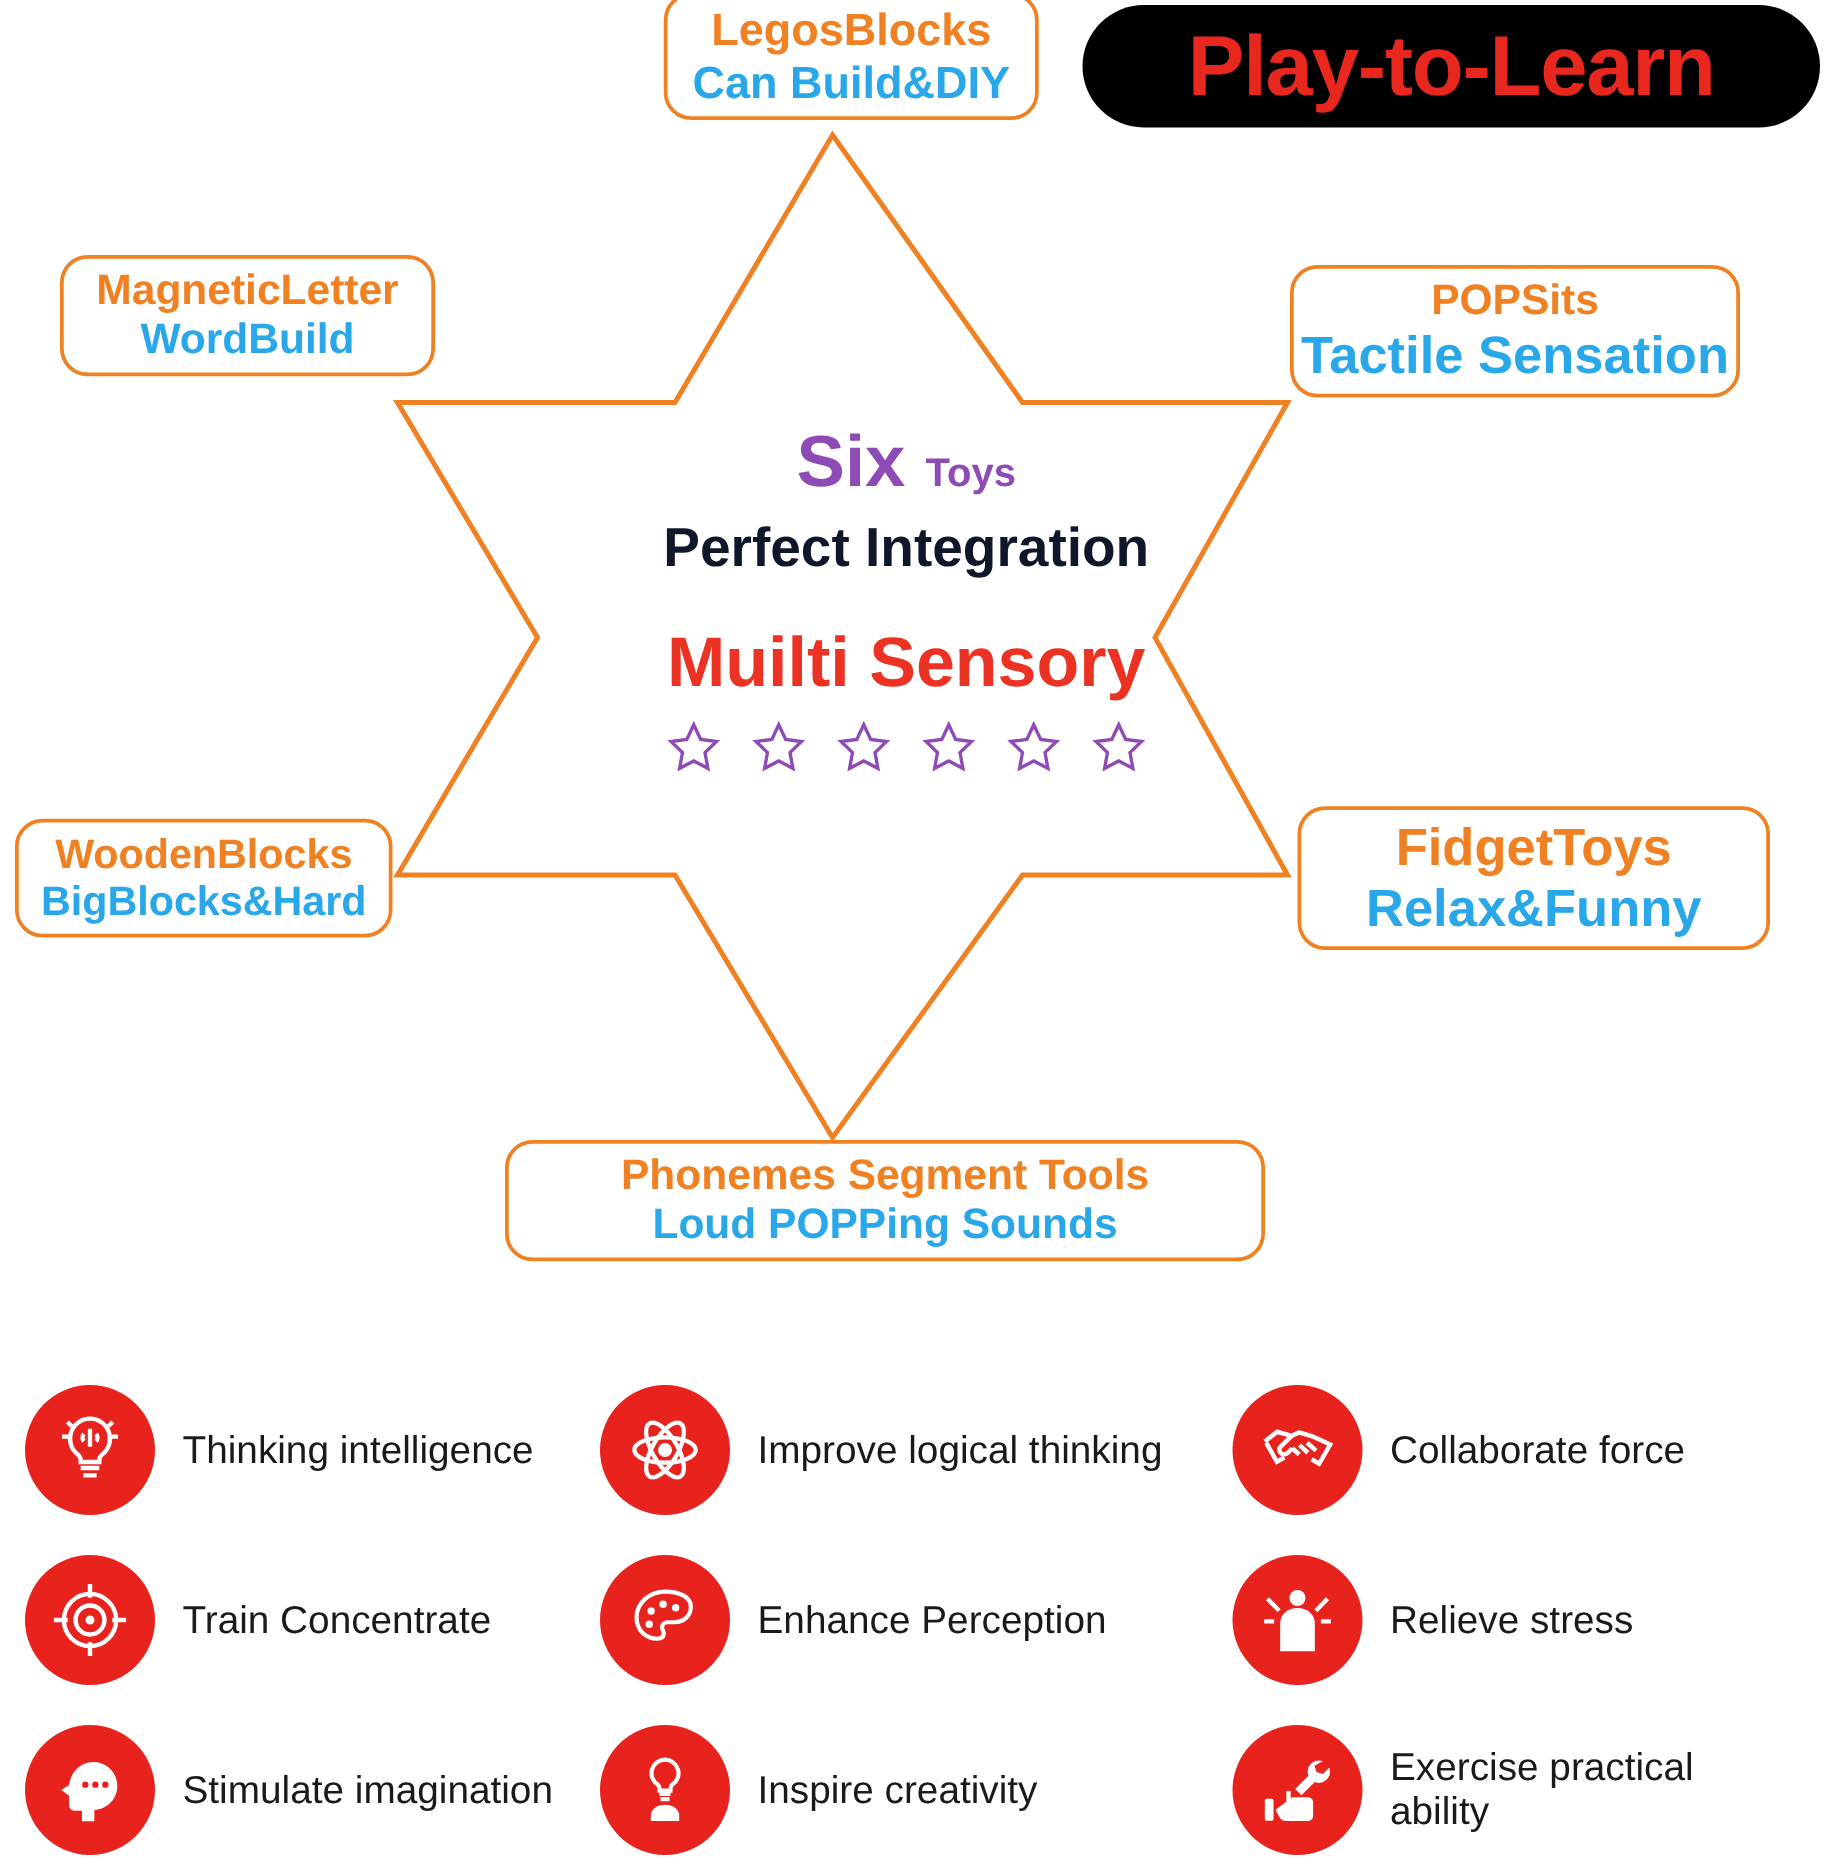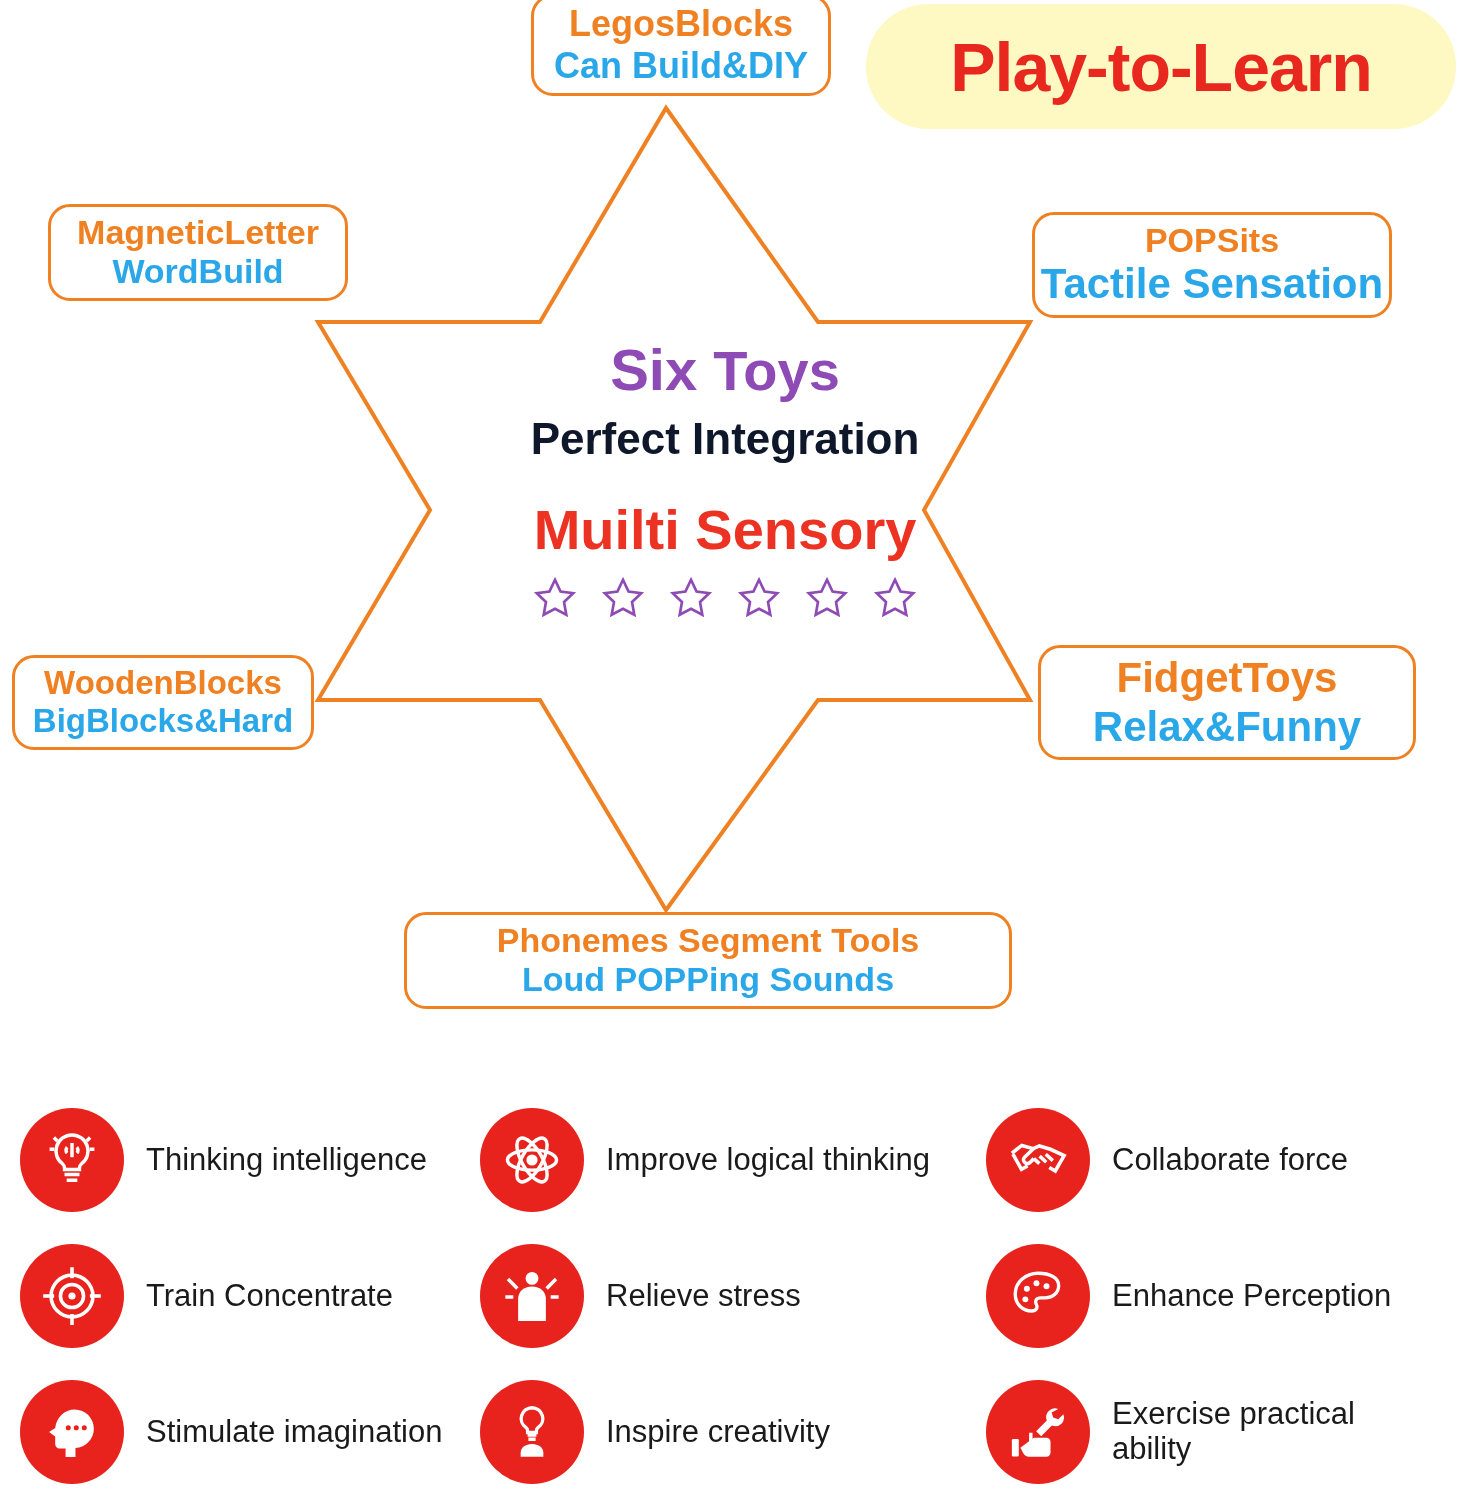--- a/index.html
+++ b/index.html
@@ -8,22 +8,22 @@
     width: 1468px; height: 1500px;
     background: #ffffff;
     font-family: "Liberation Sans", sans-serif;
   }
   #root { position: relative; width: 1468px; height: 1500px; overflow: hidden; }
 
   
   .badge {
     position: absolute;
     left: 866px; top: 4px;
-    width: 590px; height: 125px;
-    background: #fef9c3;
+    width: 590px; height: 98px;
+    background: #000000;
     border-radius: 62px;
     display: flex; align-items: center; justify-content: center;
   }
   .badge-text {
     font-size: 68px;
     font-weight: bold;
     color: #e8281e;
     letter-spacing: -1px;
     white-space: nowrap;
   }
@@ -76,21 +76,21 @@
   #c-fidget .t1 { font-size: 42px; }
   #c-fidget .t2 { font-size: 42px; }
 
   #c-phon    { left: 404px; top: 912px; width: 608px; }
   #c-phon .t1 { font-size: 34px; }
   #c-phon .t2 { font-size: 34px; }
 
   
   .center-block { position: absolute; left: 330px; top: 340px; width: 790px; text-align: center; }
   .line-six { font-size: 58px; font-weight: bold; color: #8e4bb5; line-height: 1.05; }
-  .line-six .small { font-size: 56px; }
+  .line-six .small { font-size: 32px; }
   .line-perfect { font-size: 44px; font-weight: bold; color: #0f172a; margin-top: 14px; line-height: 1.1; }
   .line-multi { font-size: 56px; font-weight: bold; color: #ec3223; margin-top: 36px; line-height: 1.1; }
   .stars { margin-top: 14px; display: flex; justify-content: center; gap: 22px; }
   .stars svg { display: block; }
 
   
   .benefits {
     position: absolute;
     left: 0px; top: 1092px;
     width: 1468px; height: 408px;
@@ -233,45 +233,45 @@
           <circle cx="12" cy="12" r="4.2"></circle>
           <circle cx="12" cy="12" r="1.3" fill="#ffffff" stroke="none"></circle>
           <path d="M12 1.5v4M12 18.5v4M1.5 12h4M18.5 12h4"></path>
         </svg>
       </span>
       <span class="b-label">Train Concentrate</span>
     </div>
 
     <div class="benefit">
       <span class="b-icon">
-        <svg width="64" height="64" viewBox="0 0 24 24" fill="none" stroke="#ffffff" stroke-width="1.3">
-          <circle cx="12" cy="5.4" r="2.4" fill="#ffffff" stroke="none"></circle>
-          <path d="M12 8.4c-3.1 0-5.2 2-5.2 4.6v8.4h10.4v-8.4c0-2.6-2.1-4.6-5.2-4.6z" fill="#ffffff" stroke="none"></path>
-          <path d="M6.5 9.2L3 5.6M17.5 9.2L21 5.6M5 12.4l-3 0M19 12.4l3 0"></path>
-        </svg>
-      </span>
-      <span class="b-label">Relieve stress</span>
-    </div>
-
-    <div class="benefit">
-      <span class="b-icon">
         <svg width="62" height="62" viewBox="0 0 24 24" fill="none" stroke="#ffffff" stroke-width="1.3">
           <path d="M12 3.2c-4.9 0-8.8 3.6-8.8 8 0 4.1 3 6.6 6.4 6.6 1.5 0 2-.8 2-1.6 0-.7-.5-1.2-.5-1.9 0-.9.7-1.6 1.7-1.6h2c3 0 5.2-2 5.2-4.8 0-2.9-3.2-4.7-8-4.7z"></path>
           <circle cx="7.7" cy="9.2" r="1.15" fill="#ffffff" stroke="none"></circle>
           <circle cx="11.4" cy="7.1" r="1.15" fill="#ffffff" stroke="none"></circle>
           <circle cx="15.3" cy="8.2" r="1.15" fill="#ffffff" stroke="none"></circle>
           <circle cx="7.1" cy="13.3" r="1.15" fill="#ffffff" stroke="none"></circle>
         </svg>
       </span>
       <span class="b-label">Enhance Perception</span>
     </div>
 
     <div class="benefit">
       <span class="b-icon">
         <svg width="64" height="64" viewBox="0 0 24 24" fill="none" stroke="#ffffff" stroke-width="1.3">
+          <circle cx="12" cy="5.4" r="2.4" fill="#ffffff" stroke="none"></circle>
+          <path d="M12 8.4c-3.1 0-5.2 2-5.2 4.6v8.4h10.4v-8.4c0-2.6-2.1-4.6-5.2-4.6z" fill="#ffffff" stroke="none"></path>
+          <path d="M6.5 9.2L3 5.6M17.5 9.2L21 5.6M5 12.4l-3 0M19 12.4l3 0"></path>
+        </svg>
+      </span>
+      <span class="b-label">Relieve stress</span>
+    </div>
+
+    <div class="benefit">
+      <span class="b-icon">
+        <svg width="64" height="64" viewBox="0 0 24 24" fill="none" stroke="#ffffff" stroke-width="1.3">
           <path d="M9.6 21.4v-3.2H7.4c-1 0-1.7-.8-1.7-1.7v-2.8L3.4 12l2.3-1.5C6.2 6.6 9.2 3.6 13 3.6c4 0 7.2 3.2 7.2 7.2 0 3.9-3.1 7-6.9 7.2v3.4z" fill="#ffffff" stroke="none"></path>
           <circle cx="10.6" cy="10.4" r="0.95" fill="#e8221c" stroke="none"></circle>
           <circle cx="13.6" cy="10.4" r="0.95" fill="#e8221c" stroke="none"></circle>
           <circle cx="16.6" cy="10.4" r="0.95" fill="#e8221c" stroke="none"></circle>
         </svg>
       </span>
       <span class="b-label">Stimulate imagination</span>
     </div>
 
     <div class="benefit">

